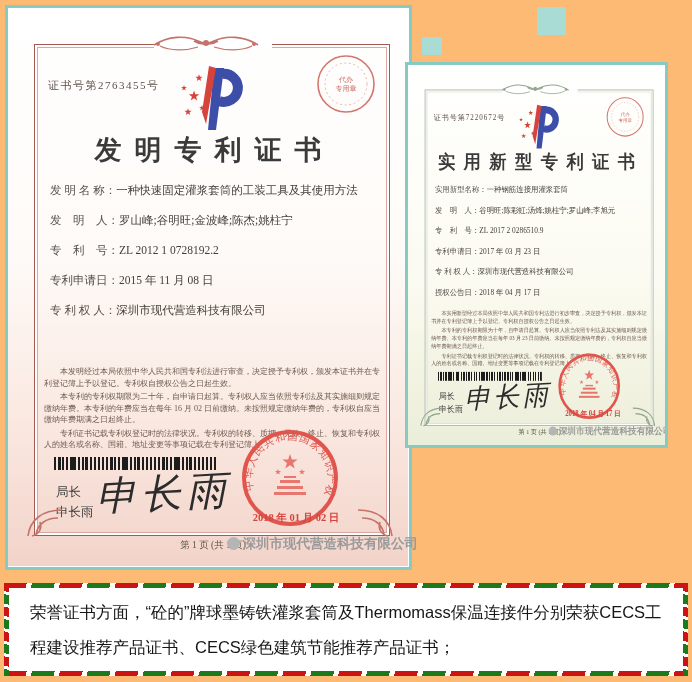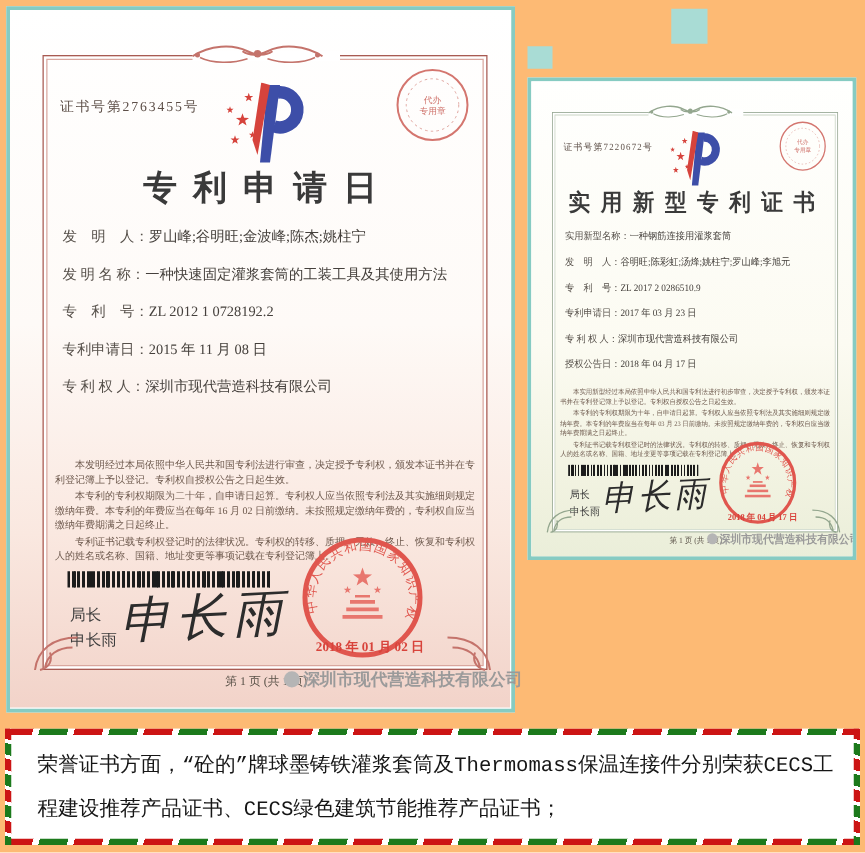--- a/index.html
+++ b/index.html
@@ -3,21 +3,21 @@
 <meta charset="utf-8">
 <style>
   * { margin:0; padding:0; box-sizing:border-box; }
   html,body { background:#ffffff; }
   body { font-family:"Liberation Serif", serif; }
   .page { position:relative; width:692px; height:682px; background:#fdba74; overflow:hidden; }
 
   
   .cert { position:absolute; background:#fff; border:3px solid #86CBC2; }
   .cert-a { left:5px; top:5px; width:407px; height:565px; }
-  .cert-b { left:422px; top:62px; width:263px; height:386px; overflow:hidden; }
+  .cert-b { left:405px; top:62px; width:263px; height:386px; overflow:hidden; }
   .inner { position:relative; width:400px; height:558px; transform-origin:0 0; }
   .cert-b .inner { transform:scale(0.6425,0.6835); }
   .theme-pink .inner { background:linear-gradient(180deg,#ffffff 0%,#fefaf7 45%,#fae8e0 75%,#f2d3c9 100%); }
   .theme-green .inner { background:linear-gradient(180deg,#fffffe 0%,#fcfbf2 55%,#f1f2e0 85%,#eaeed9 100%); }
 
   .frame { position:absolute; left:26px; top:36px; width:356px; height:492px; }
   .theme-pink .frame { border:1.5px solid #A85A52; box-shadow:inset 0 0 0 2px #fff, inset 0 0 0 3px #D9A79F; }
   .theme-green .frame { border:1.5px solid #97A894; box-shadow:inset 0 0 0 2px #fff, inset 0 0 0 3px #C9D4C4; }
 
   .orn-bg { position:absolute; left:146px; top:33px; width:118px; height:8px; background:#fff; }
@@ -68,21 +68,21 @@
   .caption { position:absolute; left:4px; top:583px; width:684px; height:93px; background:#fff; }
   .stripe { position:absolute; }
   .stripe-top { left:0; right:0; top:0; height:5px;
     background:repeating-linear-gradient(105deg,#CC1414 0 22px,#fff 22px 27px,#1C7A1C 27px 49px,#fff 49px 54px); }
   .stripe-bottom { left:0; right:0; bottom:0; height:5px;
     background:repeating-linear-gradient(105deg,#CC1414 0 22px,#fff 22px 27px,#1C7A1C 27px 49px,#fff 49px 54px); }
   .stripe-left { left:0; top:0; bottom:0; width:5px;
     background:repeating-linear-gradient(195deg,#CC1414 0 9px,#fff 9px 12px,#1C7A1C 12px 21px,#fff 21px 24px); }
   .stripe-right { right:0; top:0; bottom:0; width:5px;
     background:repeating-linear-gradient(195deg,#CC1414 0 9px,#fff 9px 12px,#1C7A1C 12px 21px,#fff 21px 24px); }
-  .caption-text { position:absolute; left:26px; right:20px; top:12px; font-family:Liberation Mono, monospace; font-size:16.5px; line-height:2.15; color:#161616; }
+  .caption-text { position:absolute; left:26px; right:20px; top:12px; font-family:Liberation Sans, sans-serif; font-size:16.5px; line-height:2.15; color:#161616; }
 </style>
 </head>
 <body>
 
 <svg width="0" height="0" style="position:absolute" aria-hidden="true">
   <defs>
     <path id="st" d="M0,-10 L2.35,-3.24 L9.51,-3.09 L3.8,1.24 L5.88,8.09 L0,4 L-5.88,8.09 L-3.8,1.24 L-9.51,-3.09 L-2.35,-3.24 Z"></path>
     <path id="curl" d="M2,36 C4,20 16,10 36,10 M10,34 C12,24 20,18 32,18 M6,36 C14,34 16,28 14,22" fill="none" stroke="currentColor" stroke-width="1.6"></path>
     <g id="orn">
       <path d="M8,13 C22,4 40,3 52,9 C60,13 66,13 72,9 M112,13 C98,4 80,3 68,9 C60,13 54,13 48,9" fill="none" stroke="currentColor" stroke-width="1.6"></path>
@@ -119,25 +119,25 @@
         </g>
       </svg>
 
       <svg class="stamp" width="64" height="64" viewBox="0 0 64 64">
         <circle cx="32" cy="32" r="28" fill="none" stroke="#D4766F" stroke-width="1.6"></circle>
         <circle cx="32" cy="32" r="21" fill="none" stroke="#E0A49E" stroke-width="0.8" stroke-dasharray="2 2.6"></circle>
         <text x="32" y="30" text-anchor="middle" font-size="7" fill="#CE6F68">代办</text>
         <text x="32" y="39" text-anchor="middle" font-size="7" fill="#CE6F68">专用章</text>
       </svg>
 
-      <div class="title">专利申请日</div>
+      <div class="title">发明专利证书</div>
 
       <div class="fields">
+        <div class="frow"><span class="flabel">发 明 名 称：</span><span class="fvalue">一种快速固定灌浆套筒的工装工具及其使用方法</span></div>
         <div class="frow"><span class="flabel">发　明　人：</span><span class="fvalue">罗山峰;谷明旺;金波峰;陈杰;姚柱宁</span></div>
-        <div class="frow"><span class="flabel">发 明 名 称：</span><span class="fvalue">一种快速固定灌浆套筒的工装工具及其使用方法</span></div>
         <div class="frow"><span class="flabel">专　利　号：</span><span class="fvalue">ZL 2012 1 0728192.2</span></div>
         <div class="frow"><span class="flabel">专利申请日：</span><span class="fvalue">2015 年 11 月 08 日</span></div>
         <div class="frow"><span class="flabel">专 利 权 人：</span><span class="fvalue">深圳市现代营造科技有限公司</span></div>
       </div>
 
       <div class="bodytext">
         <p>本发明经过本局依照中华人民共和国专利法进行审查，决定授予专利权，颁发本证书并在专利登记簿上予以登记。专利权自授权公告之日起生效。</p>
         <p>本专利的专利权期限为二十年，自申请日起算。专利权人应当依照专利法及其实施细则规定缴纳年费。本专利的年费应当在每年 16 月 02 日前缴纳。未按照规定缴纳年费的，专利权自应当缴纳年费期满之日起终止。</p>
         <p>专利证书记载专利权登记时的法律状况。专利权的转移、质押、无效、终止、恢复和专利权人的姓名或名称、国籍、地址变更等事项记载在专利登记簿上。</p>
       </div>

